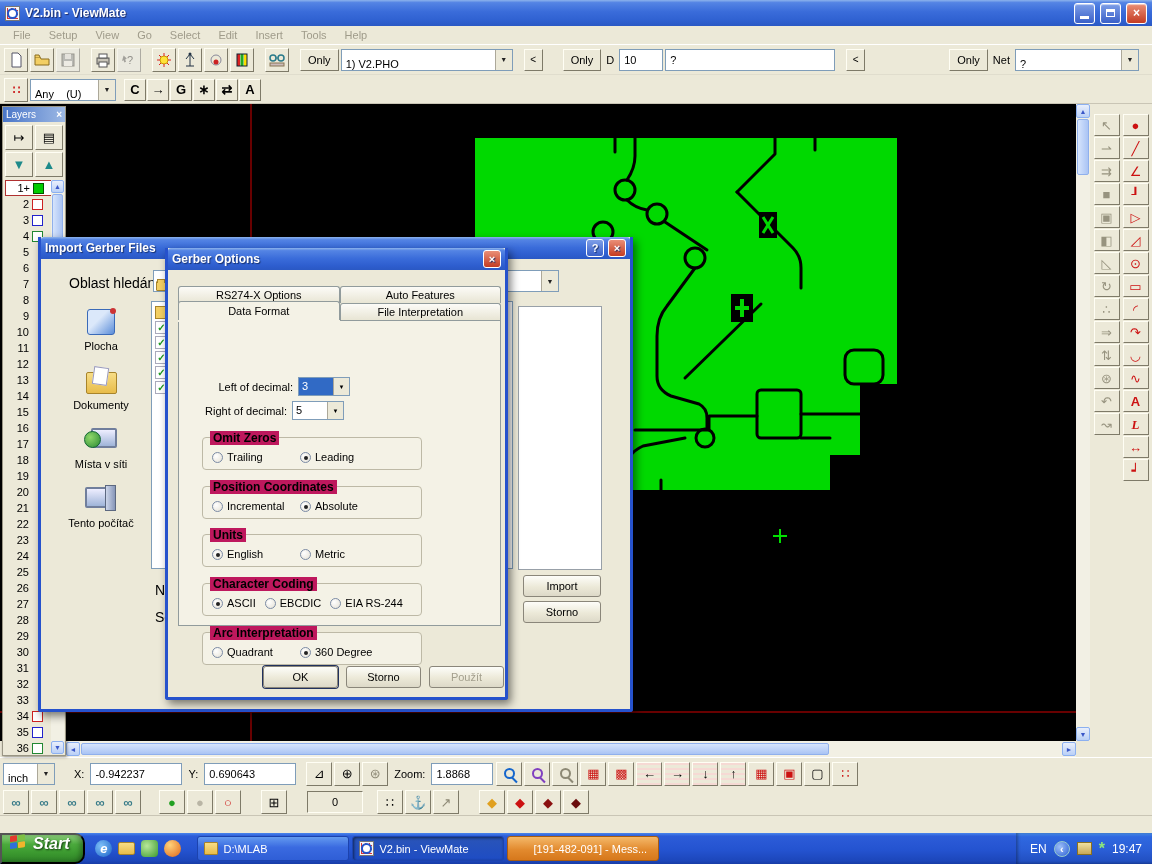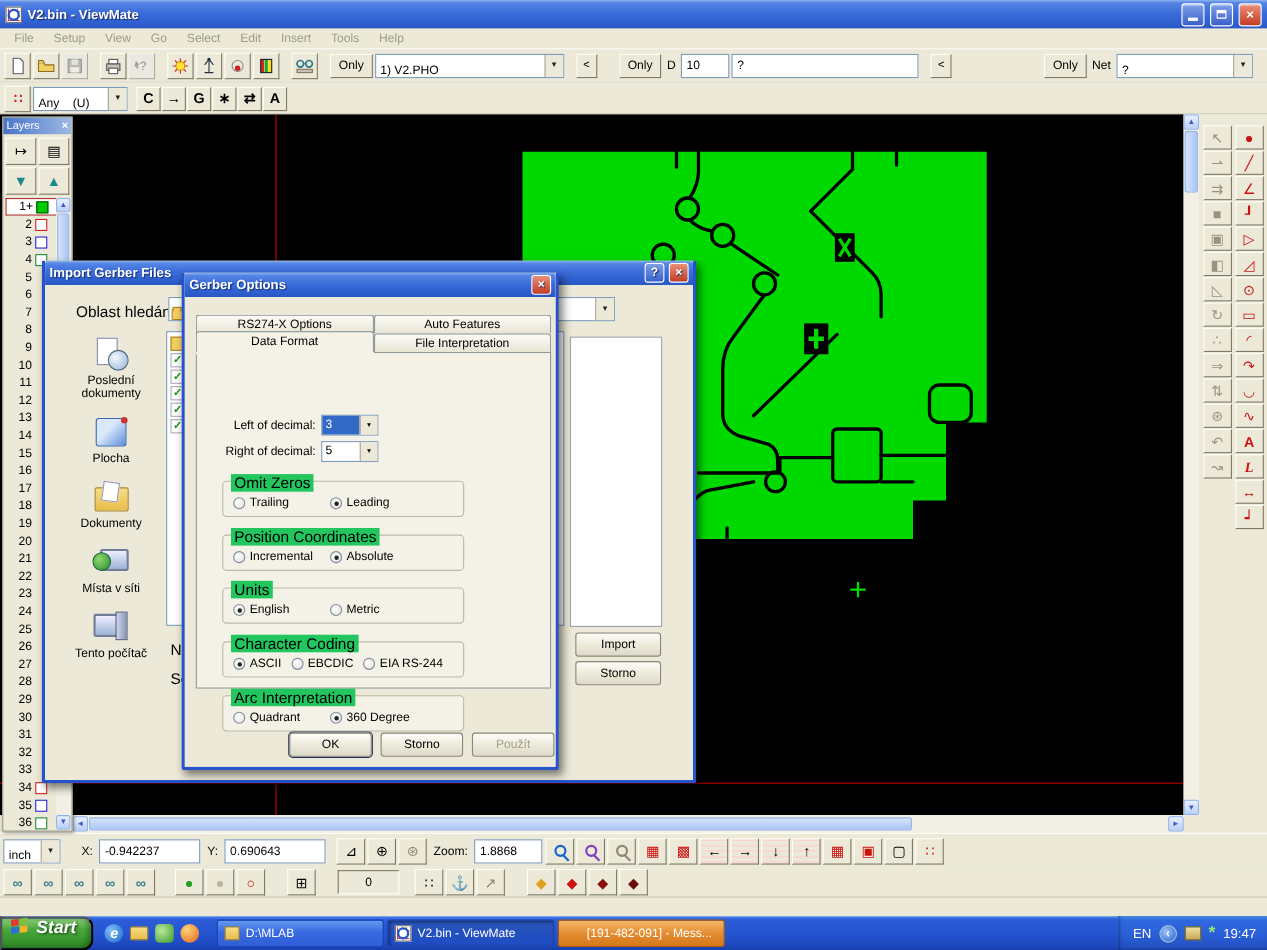--- a/index.html
+++ b/index.html
@@ -135,21 +135,21 @@
 .trow2 .tab{position:relative;}
 .tab.active{background:#f4f2e6;z-index:3;height:19px;margin-top:-2px;box-shadow:0 2px 0 #f4f2e6;}
 .tpane{position:absolute;left:0;top:34px;width:323px;height:306px;border:1px solid #919b9c;background:#f4f2e6;}
 .frow{position:absolute;display:flex;align-items:center;}
 .frow .flab{width:103px;text-align:right;padding-right:5px;}
 .mini-combo{display:flex;width:52px;height:19px;background:#fff;border:1px solid #7f9db9;}
 .mini-combo .cv{flex:1;padding:0 3px;line-height:17px;}
 .mini-combo .cv.hl{background:#316ac5;color:#fff;}
 .mini-combo .ca{width:16px;background:#ece9d8;border-left:1px solid #aca899;display:flex;align-items:center;justify-content:center;font-size:6px;}
 .group{position:absolute;left:23px;width:220px;border:1px solid #bdb9a6;border-radius:4px;background:#f4f2e6;}
-.glegend{position:absolute;top:-7px;left:7px;background:#22c55e;padding:0 3px;font-size:14px;}
+.glegend{position:absolute;top:-7px;left:7px;background:#be185d;padding:0 3px;font-size:12px;font-weight:bold;}
 .opts{display:flex;align-items:center;padding:13px 0 6px 9px;}
 .opt{display:flex;align-items:center;gap:4px;}
 .opts.two .opt{min-width:88px;}
 .opts.three{gap:9px;}
 .radio{width:11px;height:11px;border-radius:50%;border:1px solid #7b8ba5;background:radial-gradient(circle at 35% 35%,#fff,#e4e0d4);position:relative;flex:0 0 auto;}
 .radio.on::after{content:"";position:absolute;left:3px;top:3px;width:4px;height:4px;border-radius:50%;background:#222;}
 .gbtn{position:absolute;width:75px;height:22px;}
 .gbtn.def{box-shadow:0 0 0 1px #21315e;}
 .gbtn.dis{color:#a39f8d;}
 
@@ -601,24 +601,20 @@
       <span class="dbtn close">×</span>
     </div>
     <span class="idlabel" style="left:28px;top:38px;">Oblast hledání:</span>
     <div class="combo lookin">
       <span class="fold13"></span>
       <span class="cv"></span>
       <span class="ca">▼</span>
     </div>
     <div class="places">
         <div class="place">
-          <span class="pi pi-recent"></span>
-          <span class="plabel">Poslední dokumenty</span>
-        </div>
-        <div class="place">
           <span class="pi pi-desktop"></span>
           <span class="plabel">Plocha</span>
         </div>
         <div class="place">
           <span class="pi pi-documents"></span>
           <span class="plabel">Dokumenty</span>
         </div>
         <div class="place">
           <span class="pi pi-network"></span>
           <span class="plabel">Místa v síti</span>
@@ -652,21 +648,21 @@
       <div class="tabwrap">
         <div class="trow trow1">
             <div class="tab">RS274-X Options</div>
             <div class="tab">Auto Features</div>
           </div>
         <div class="trow trow2">
             <div class="tab active">Data Format</div>
             <div class="tab">File Interpretation</div>
           </div>
         <div class="tpane">
-          <div class="frow" style="left:10px;top:56px;">
+          <div class="frow" style="left:16px;top:56px;">
             <span class="flab">Left of decimal:</span>
             <div class="mini-combo">
               <span class="cv hl">3</span>
               <span class="ca">▼</span>
             </div>
           </div>
           <div class="frow" style="left:10px;top:80px;">
             <span class="flab">Right of decimal:</span>
             <div class="mini-combo">
               <span class="cv">5</span>

